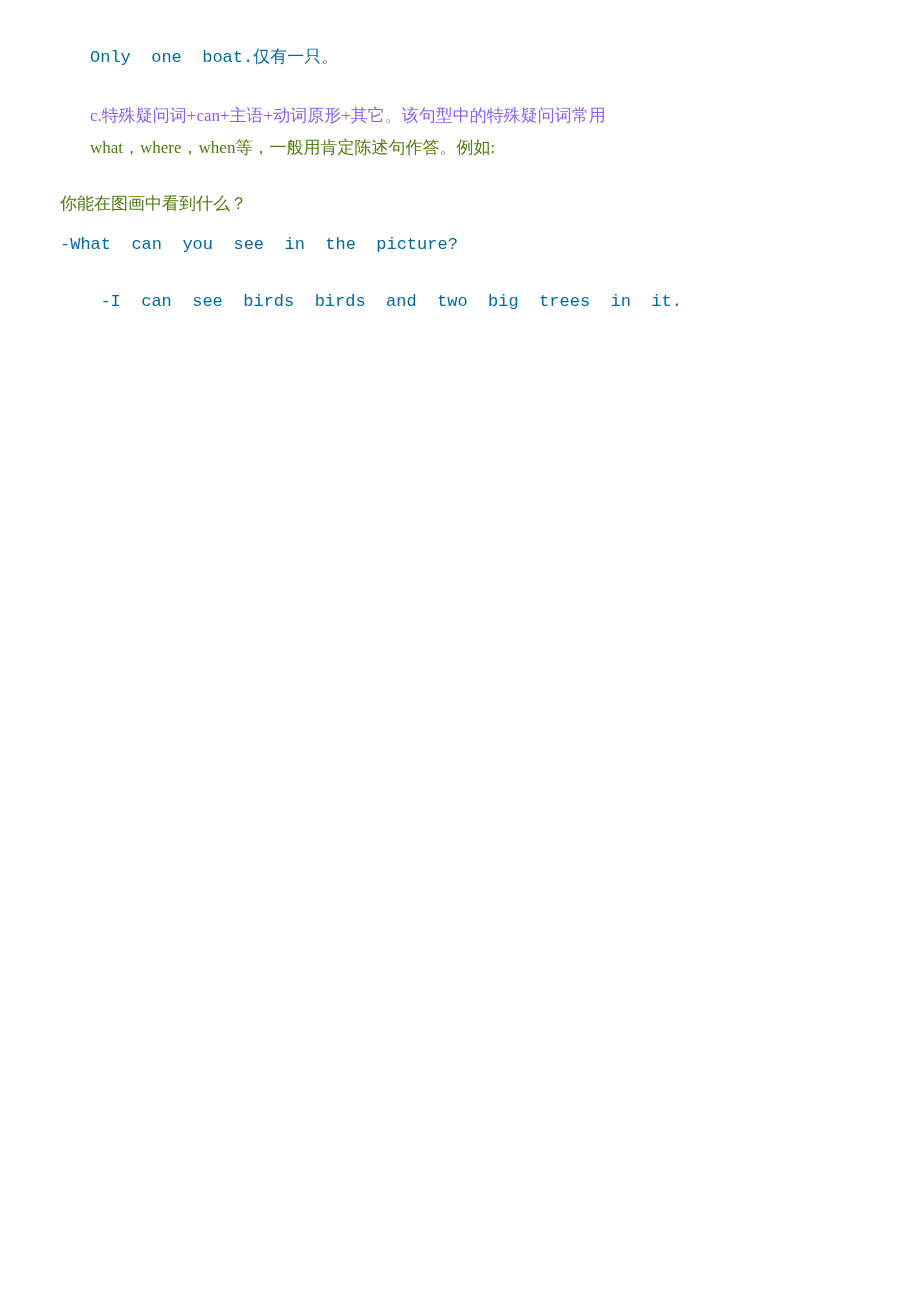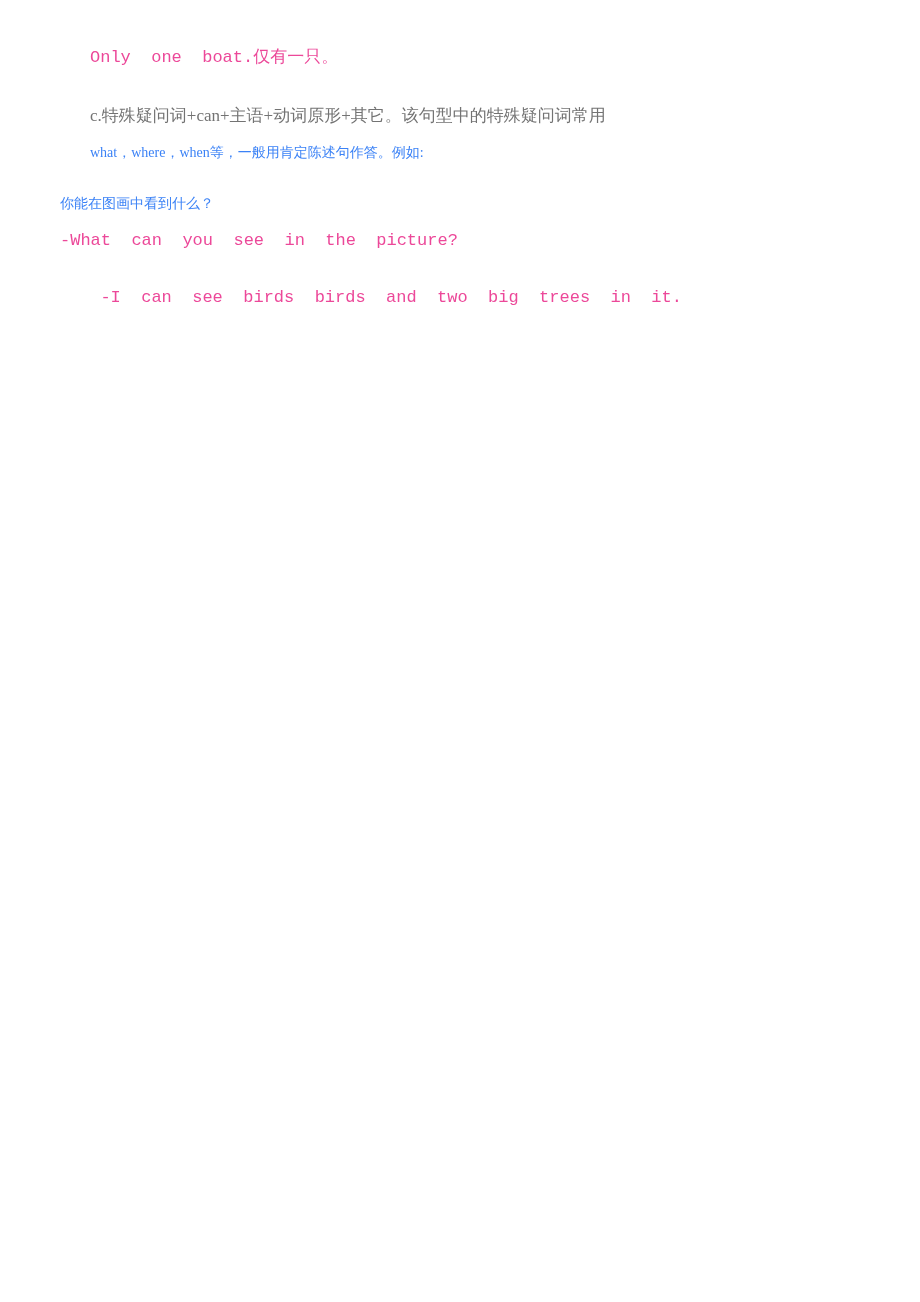--- a/index.html
+++ b/index.html
@@ -19,37 +19,37 @@
       line-height: 1.8;
     }
 
     .content-block {
       margin-bottom: 10px;
     }
 
     .line {
       font-family: "Courier New", "SimSun", monospace;
       font-size: 17px;
-      color: #ec4899;
+      color: #0369a1;
       margin-bottom: 8px;
       white-space: pre-wrap;
     }
 
     .line-chinese {
       font-family: "SimSun", "宋体", serif;
-      font-size: 14px;
-      color: #3b82f6;
+      font-size: 17px;
+      color: #4d7c0f;
       margin-bottom: 8px;
     }
 
     .section-c-header {
       font-family: "SimSun", "宋体", serif;
       font-size: 17px;
-      color: #737373;
-      margin-bottom: 8px;
+      color: #8b5cf6;
+      margin-bottom: 1px;
       line-height: 1.9;
     }
 
     .indent-1 {
       padding-left: 30px;
     }
 
     .indent-2 {
       padding-left: 20px;
     }

